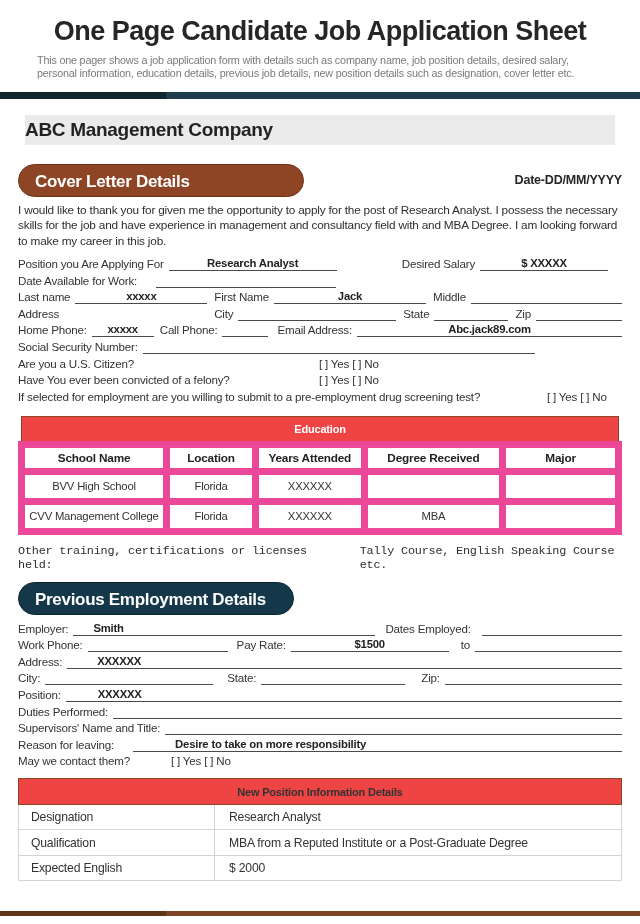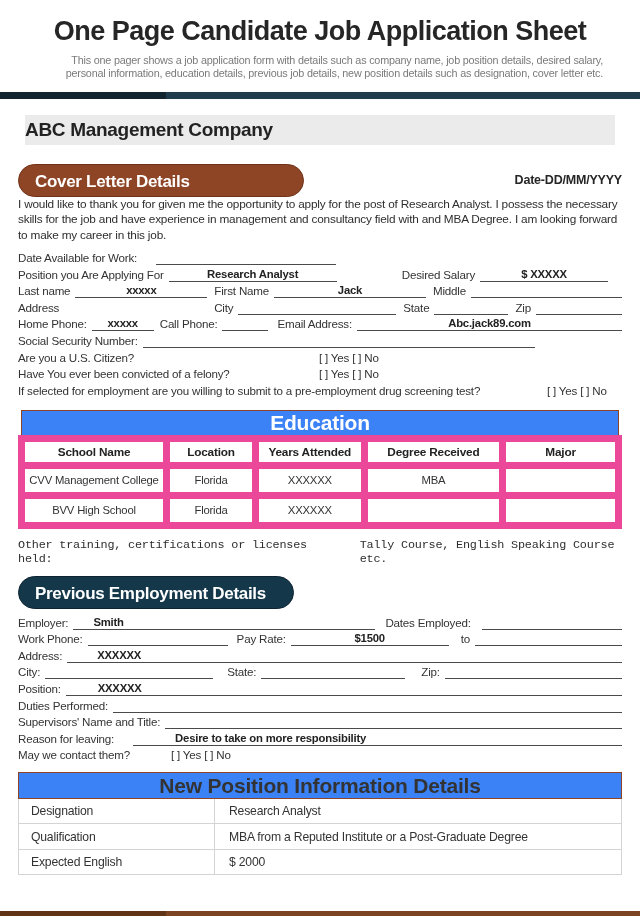--- a/index.html
+++ b/index.html
@@ -7,30 +7,30 @@
   body {
     width:640px; height:924px; overflow:hidden;
     background:#ffffff; color:#2d2d2d;
     font-family:"Liberation Sans", sans-serif;
     letter-spacing:-0.2px;
   }
   .page { width:640px; height:924px; padding-top:12px; position:relative; }
 
   
   h1.title { text-align:center; font-size:27px; font-weight:bold; color:#262626; margin:4px 10px 7px; letter-spacing:-0.5px; }
-  .subtitle { text-align:right; font-size:10.8px; color:#7a7a7a; max-width:566px; margin:0 auto 11px; line-height:1.25; }
+  .subtitle { text-align:left; font-size:10.8px; color:#7a7a7a; max-width:566px; margin:0 auto 11px; line-height:1.25; }
   .divider-teal { height:7px; width:100%; background:linear-gradient(to right,#12262f 0%,#12262f 26%,#1e3c4b 26%,#1e3c4b 100%); margin-bottom:16px; }
 
   .content { padding:0 18px; }
 
   .company-bar { background:#ebebeb; margin:0 7px 19px; height:30px; display:flex; align-items:center; justify-content:flex-start;
     font-size:19px; font-weight:bold; color:#222; letter-spacing:-0.3px; }
 
   
-  .sec-head { display:flex; justify-content:space-between; align-items:flex-start; }
+  .sec-head { display:flex; justify-content:space-between; align-items:flex-start; margin-bottom:6px; }
   .pill { color:#fff; font-weight:bold; font-size:17px; height:33px; line-height:33px; padding-left:16px;
     border-radius:17px; letter-spacing:-0.3px; }
   .pill.brown { background:#8e4526; border:1px solid #6f3118; width:286px; }
   .pill.teal  { background:#14384a; border:1px solid #0c2331; }
   .date-lbl { font-size:12.5px; font-weight:bold; color:#262626; padding-top:9px; }
 
   .para { font-size:11.8px; line-height:1.3; color:#2e2e2e; margin-bottom:8px; }
 
   
   .frow { display:flex; align-items:flex-end; font-size:11.6px; margin-bottom:2.6px; color:#333; }
@@ -39,21 +39,21 @@
         font-weight:bold; font-size:11.3px; color:#222; line-height:13px; white-space:nowrap; }
   .ln.left { justify-content:flex-start;text-align:center; }
   .grow { flex:1 1 auto; }
   .gap { flex:0 0 auto; }
   .yn { white-space:nowrap; line-height:14px; }
 
   
   table.edu { width:100%; border-collapse:collapse; margin-top:12px; font-size:11.3px; }
   table.edu th, table.edu td { border:7px solid #ec4899; text-align:center; }
   table.edu .hdr td { border:1px solid #8e4526; }
-  .tbl-title { background:#3b82f6; color:#fff; font-weight:bold; font-size:21px; text-align:center; height:28px; }
+  .tbl-title { background:#ef4444; color:#fff; font-weight:bold; font-size:11px; text-align:center; height:28px; }
   table.edu th { font-weight:bold; color:#222; height:27px; font-size:11.8px; }
   table.edu td.cell { height:30px; color:#333; }
 
   .other-row { display:flex; font-size:11.8px; margin-top:9px; color:#2e2e2e;font-family:Liberation Mono, monospace; }
   .other-row .val { margin-left:42px; }
 
   
   table.np { width:100%; border-collapse:collapse; margin-top:10px; font-size:12.2px;padding-left:14px; }
   table.np td { border:1px solid #d4d4d4; height:25.5px; color:#333; }
   table.np td.l { width:196px; padding-left:12px; }
@@ -81,34 +81,34 @@
     </div>
 
     <section>
       <div class="sec-head">
         <div class="pill brown" data-bind="cover.heading">Cover Letter Details</div>
         <div class="date-lbl" data-bind="cover.date_label">Date-DD/MM/YYYY</div>
       </div>
       <p class="para" data-bind="cover.body">I would like to thank you for given me the opportunity to apply for the post of Research Analyst. I possess the necessary skills for the job and have experience in management and consultancy field with and MBA Degree. I am looking forward to make my career in this job.</p>
 
       <div class="frow">
-        <span class="lbl" data-bind="cover.date_available_label">Date Available for Work:</span>
-        <span class="ln gap" style="width:180px;margin-left:14px"></span>
-      </div>
-      <div class="frow">
         <span class="lbl" data-bind="cover.position_label">Position you Are Applying For</span>
         <span class="ln gap" style="width:168px">
             <b data-bind="cover.position_value">Research Analyst</b>
           </span>
         <span class="grow"></span>
         <span class="lbl" data-bind="cover.salary_label">Desired Salary</span>
         <span class="ln gap" style="width:128px">
             <b data-bind="cover.salary_value">$ XXXXX</b>
           </span>
         <span class="gap" style="width:14px"></span>
+      </div>
+      <div class="frow">
+        <span class="lbl" data-bind="cover.date_available_label">Date Available for Work:</span>
+        <span class="ln gap" style="width:180px;margin-left:14px"></span>
       </div>
     </section>
 
     <section>
 
       <div class="frow">
         <span class="lbl" data-bind="personal.last_name_label">Last name</span>
         <span class="ln gap" style="width:132px">
             <b data-bind="personal.last_name_value">xxxxx</b>
           </span>
@@ -169,33 +169,33 @@
             <td colspan="5" class="tbl-title" data-bind="education.heading">Education</td>
           </tr>
         <tr>
           <th style="width:24.3%" data-bind="education.columns.0">School Name</th>
           <th style="width:14.9%" data-bind="education.columns.1">Location</th>
           <th style="width:18.2%" data-bind="education.columns.2">Years Attended</th>
           <th style="width:23.2%" data-bind="education.columns.3">Degree Received</th>
           <th data-bind="education.columns.4">Major</th>
         </tr>
         <tr>
+          <td class="cell" data-bind="education.rows.0.0">BVV High School</td>
+          <td class="cell" data-bind="education.rows.0.1">Florida</td>
+          <td class="cell" data-bind="education.rows.0.2">XXXXXX</td>
+          <td class="cell" data-bind="education.rows.0.3"></td>
+          <td class="cell" data-bind="education.rows.0.4"></td>
+        </tr>
+        <tr>
           <td class="cell" data-bind="education.rows.1.0">CVV Management College</td>
           <td class="cell" data-bind="education.rows.1.1">Florida</td>
           <td class="cell" data-bind="education.rows.1.2">XXXXXX</td>
           <td class="cell" data-bind="education.rows.1.3">MBA</td>
           <td class="cell" data-bind="education.rows.1.4"></td>
         </tr>
-        <tr>
-          <td class="cell" data-bind="education.rows.0.0">BVV High School</td>
-          <td class="cell" data-bind="education.rows.0.1">Florida</td>
-          <td class="cell" data-bind="education.rows.0.2">XXXXXX</td>
-          <td class="cell" data-bind="education.rows.0.3"></td>
-          <td class="cell" data-bind="education.rows.0.4"></td>
-        </tr>
       </tbody>
     </table>
 
     <div class="other-row">
       <span data-bind="education.other_label">Other training, certifications or licenses held:</span>
       <span class="val" data-bind="education.other_value">Tally Course, English Speaking Course etc.</span>
     </div>
 
     <section>
       <div class="pill teal mt10 mb7" style="width:276px" data-bind="employment.heading">Previous Employment Details</div>

